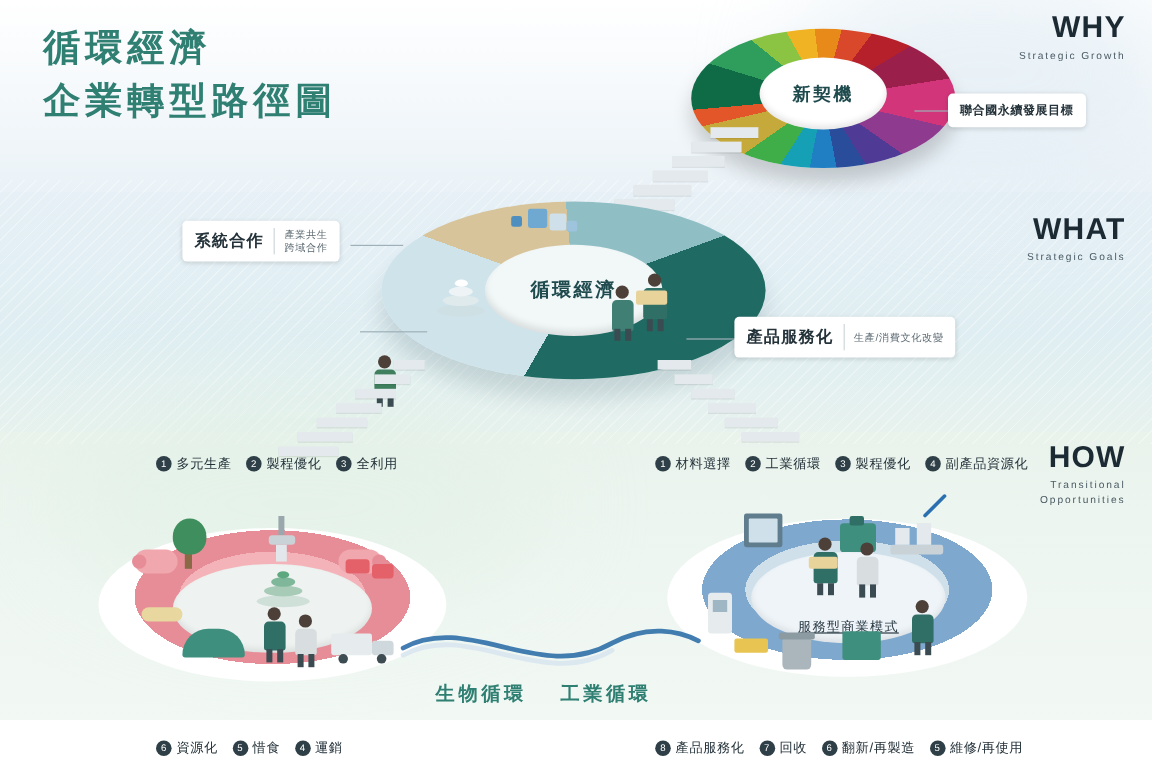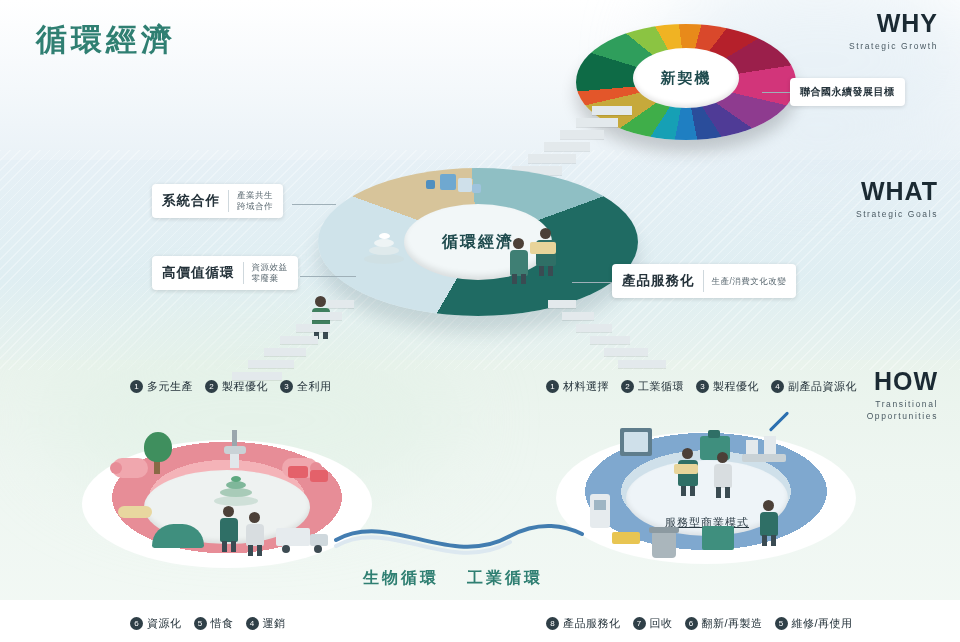--- a/index.html
+++ b/index.html
@@ -130,20 +130,21 @@
   <div class="band band-why"></div>
   <div class="band band-what"></div>
   <div class="band band-how"></div>
   <div class="band band-bottom"></div>
   <div class="hatch"></div>
   <div class="glow" style="left:660px;top:-40px;width:320px;height:200px;background:#dbe9f2;"></div>
   <div class="glow" style="left:40px;top:330px;width:420px;height:180px;background:#dff0e4;"></div>
 
   <div class="title">
     <span>循環經濟</span>
+    <span class="l2">企業轉型路徑圖</span>
   </div>
 
   <div class="sec" id="sec-why">
     <div class="big">WHY</div>
     <div class="sub">Strategic Growth</div>
   </div>
   <div class="sec" id="sec-how">
     <div class="big">HOW</div>
     <div class="sub">Transitional</div>
     <div class="sub" style="margin-top:0">Opportunities</div>
@@ -218,28 +219,20 @@
   <div class="pill" id="pill-sys">
     <span class="main">系統合作</span>
     <span class="divider"></span>
     <span class="note">
       <span>產業共生</span>
       <span>跨域合作</span>
     </span>
   </div>
 
   <div class="conn" style="left:300px;top:276px;width:56px;"></div>
-  <div class="pill" id="pill-value">
-    <span class="main">高價值循環</span>
-    <span class="divider"></span>
-    <span class="note">
-      <span>資源效益</span>
-      <span>零廢棄</span>
-    </span>
-  </div>
 
   <div class="conn" style="left:572px;top:282px;width:42px;"></div>
   <div class="pill" id="pill-prod">
     <span class="main">產品服務化</span>
     <span class="divider"></span>
     <span class="note">
       <span>生產/消費文化改變</span>
     </span>
   </div>
 

